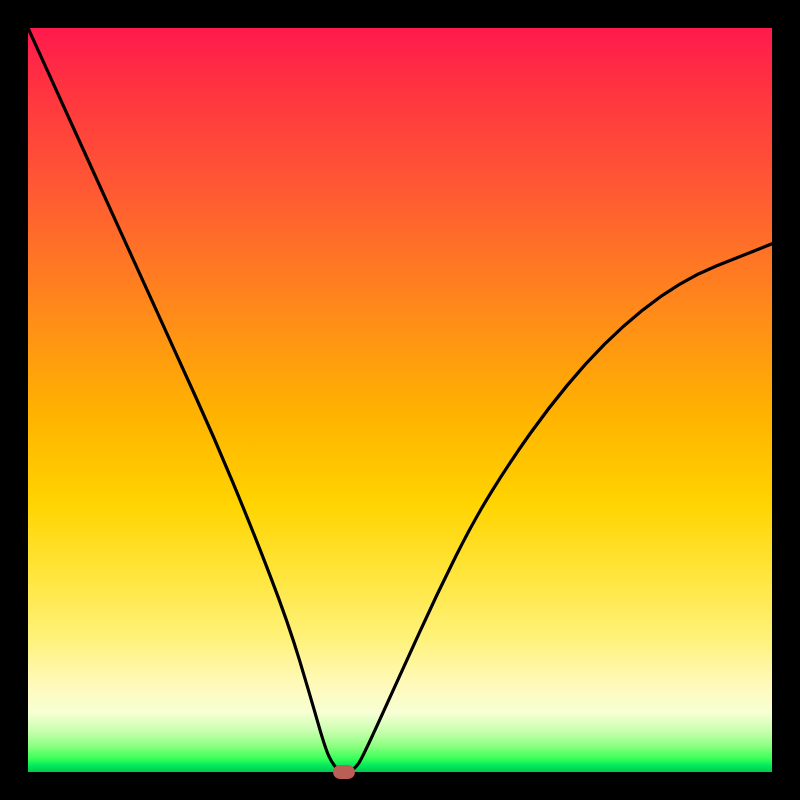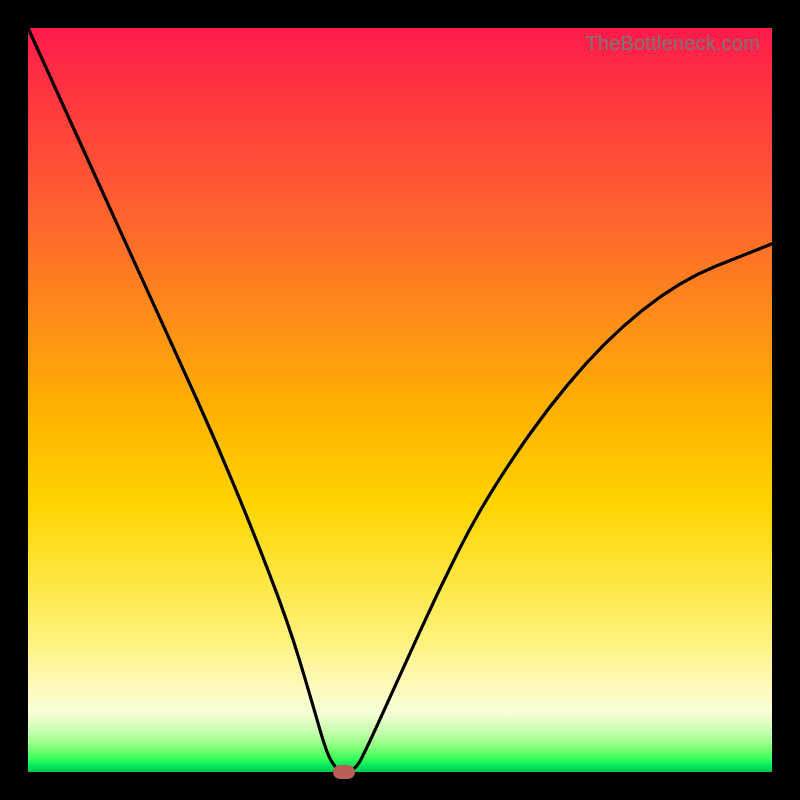--- a/index.html
+++ b/index.html
@@ -68,21 +68,20 @@
     border-radius: 8px;
     background: #bb5f56;
     transform: translate(-50%, -50%);
   }
 </style>
 </head>
 <body>
 
 <div class="outer">
   <div class="plot">
-    <div class="watermark">TheBottleneck.com</div>
 
     <svg class="curve" viewBox="0 0 744 744" preserveAspectRatio="none">
       <path fill="none" stroke="#000" stroke-width="3.2" stroke-linecap="round" stroke-linejoin="round" d="M 0 0 Q 0 0 18.6 40.920000000000016 Q 37.2 81.84000000000003 55.800000000000004 122.75999999999999 Q 74.4 163.67999999999995 93 204.59999999999997 Q 111.6 245.51999999999998 130.2 286.43999999999994 Q 148.8 327.35999999999996 167.4 368.28 Q 186 409.2 204.6 453.84000000000003 Q 223.2 498.48 241.79999999999998 546.84 Q 260.4 595.2 271.56 632.4000000000001 Q 282.72 669.6 290.16 695.64 Q 297.6 721.68 301.32 729.1199999999999 Q 305.03999999999996 736.56 308.76 740.28 Q 312.47999999999996 744 316.2 744 Q 319.92 744 323.64 742.14 Q 327.36 740.28 331.08000000000004 734.7 Q 334.8 729.12 353.4 688.2 Q 372 647.28 390.6 606.36 Q 409.20000000000005 565.44 427.8 528.24 Q 446.4 491.03999999999996 465 461.28 Q 483.6 431.52000000000004 502.2 405.48 Q 520.8 379.44 539.4 357.12 Q 558 334.79999999999995 576.6 316.2 Q 595.2 297.6 613.8 282.72 Q 632.4 267.84 651 256.67999999999995 Q 669.6 245.51999999999998 688.2 238.07999999999998 Q 706.8 230.64 725.4 223.2 T 744 215.76"></path>
     </svg>
 
     <div class="marker" style="left: 316.2px; top: 744px;"></div>
   </div>
 </div>
 
 </body></html>

